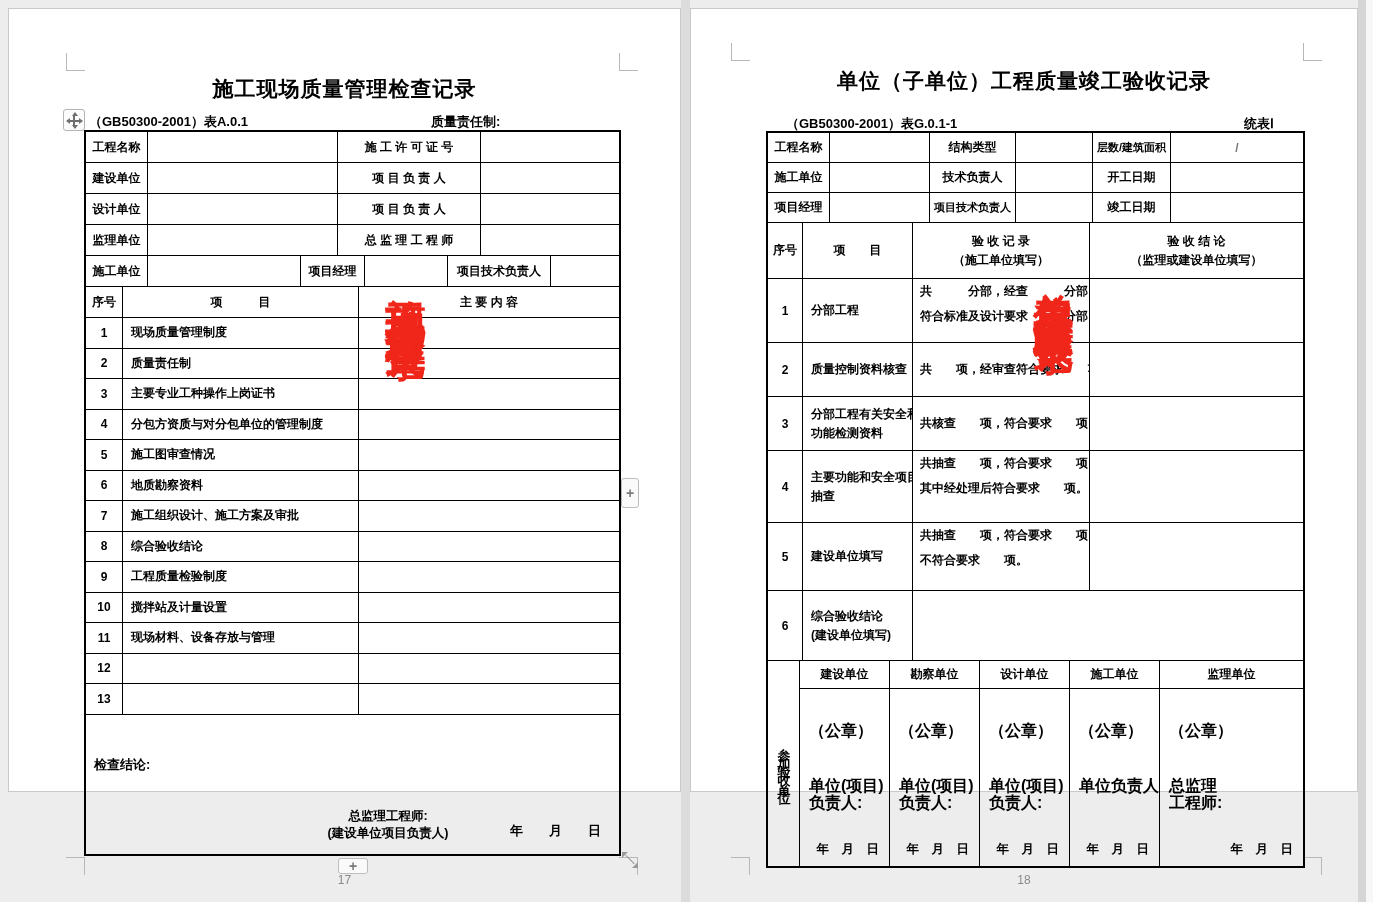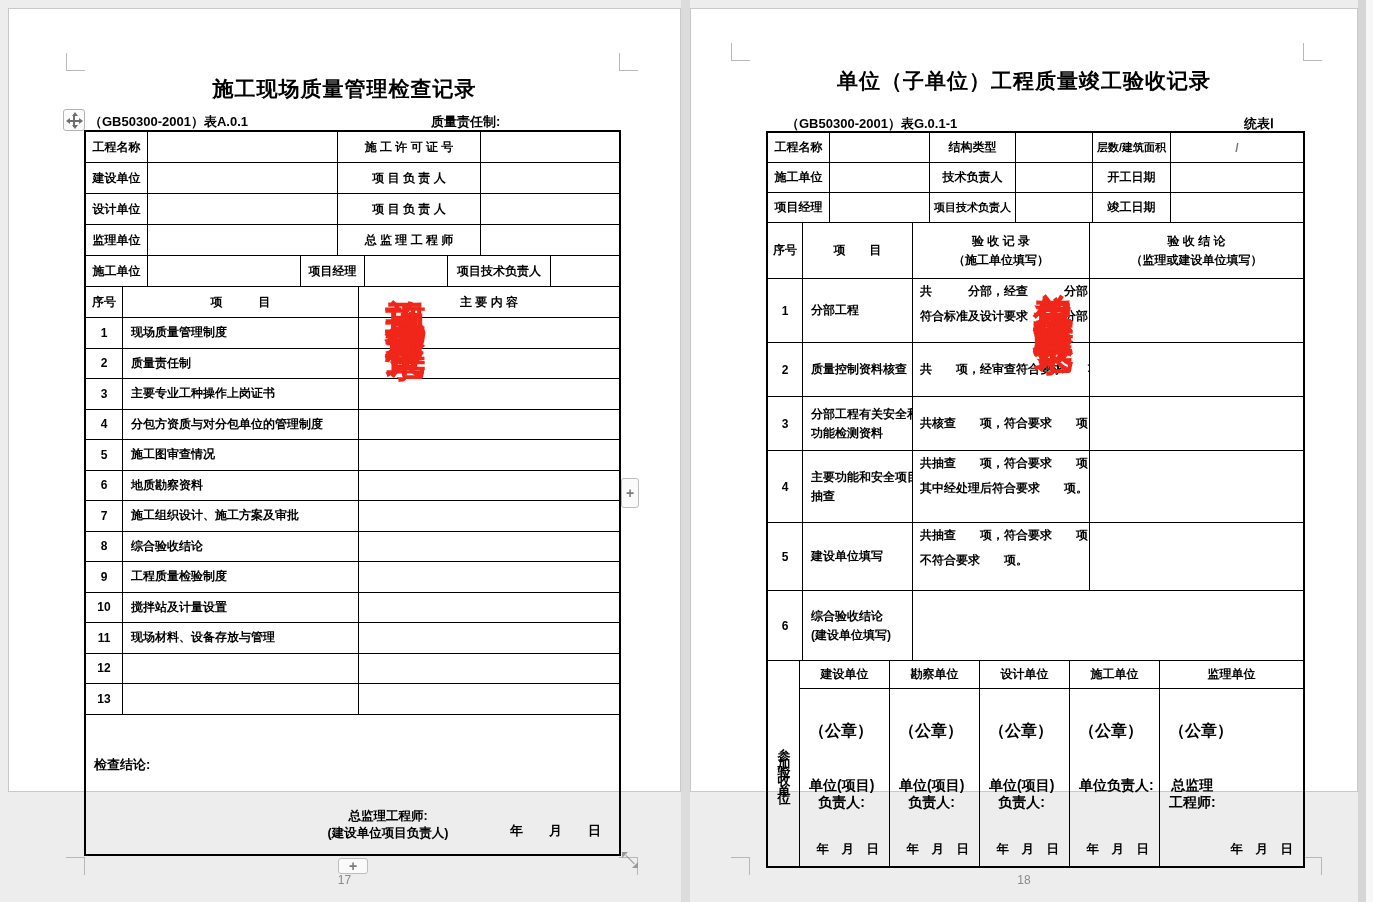--- a/index.html
+++ b/index.html
@@ -48,21 +48,21 @@
   
   .concl { position:relative; flex:1 1 auto; display:block;margin-top:35px; }
   .concl-label { position:absolute; left:8px; top:6px; font-size:13px; font-weight:bold; }
   .concl-sign { position:absolute; left:217px; bottom:12px; width:170px; text-align:center;
                 font-size:12.5px; font-weight:bold; line-height:17px; }
   .concl-date { position:absolute; right:18px; bottom:14px; font-size:13px; font-weight:bold; white-space:pre; }
 
   
   .p-body-cell { position:relative; display:block; }
   .p-seal { position:absolute; left:9px; top:32px; font-size:16px; font-weight:bold; white-space:pre; }
-  .p-role { position:absolute; left:9px; top:88px; font-size:14px; font-weight:bold; line-height:17px; white-space:pre;text-align:center; }
+  .p-role { position:absolute; left:9px; top:88px; font-size:16px; font-weight:bold; line-height:17px; white-space:pre; }
   .p-date { position:absolute; right:10px; bottom:8px; font-size:12.5px; font-weight:bold; white-space:pre; }
   .vlabel { writing-mode:vertical-rl; text-orientation:upright; letter-spacing:9px; font-size:13px; font-weight:bold; }
 
   .watermark { position:absolute; writing-mode:vertical-rl; text-orientation:upright;
                font-size:40px; font-weight:bold; color:#f0261a; line-height:46px; letter-spacing:4px;
                z-index:5; pointer-events:none; }
 
   .pagenum { position:absolute; width:100%; text-align:center; top:864px; font-size:12px; color:#8a8a8a; }
 
   

